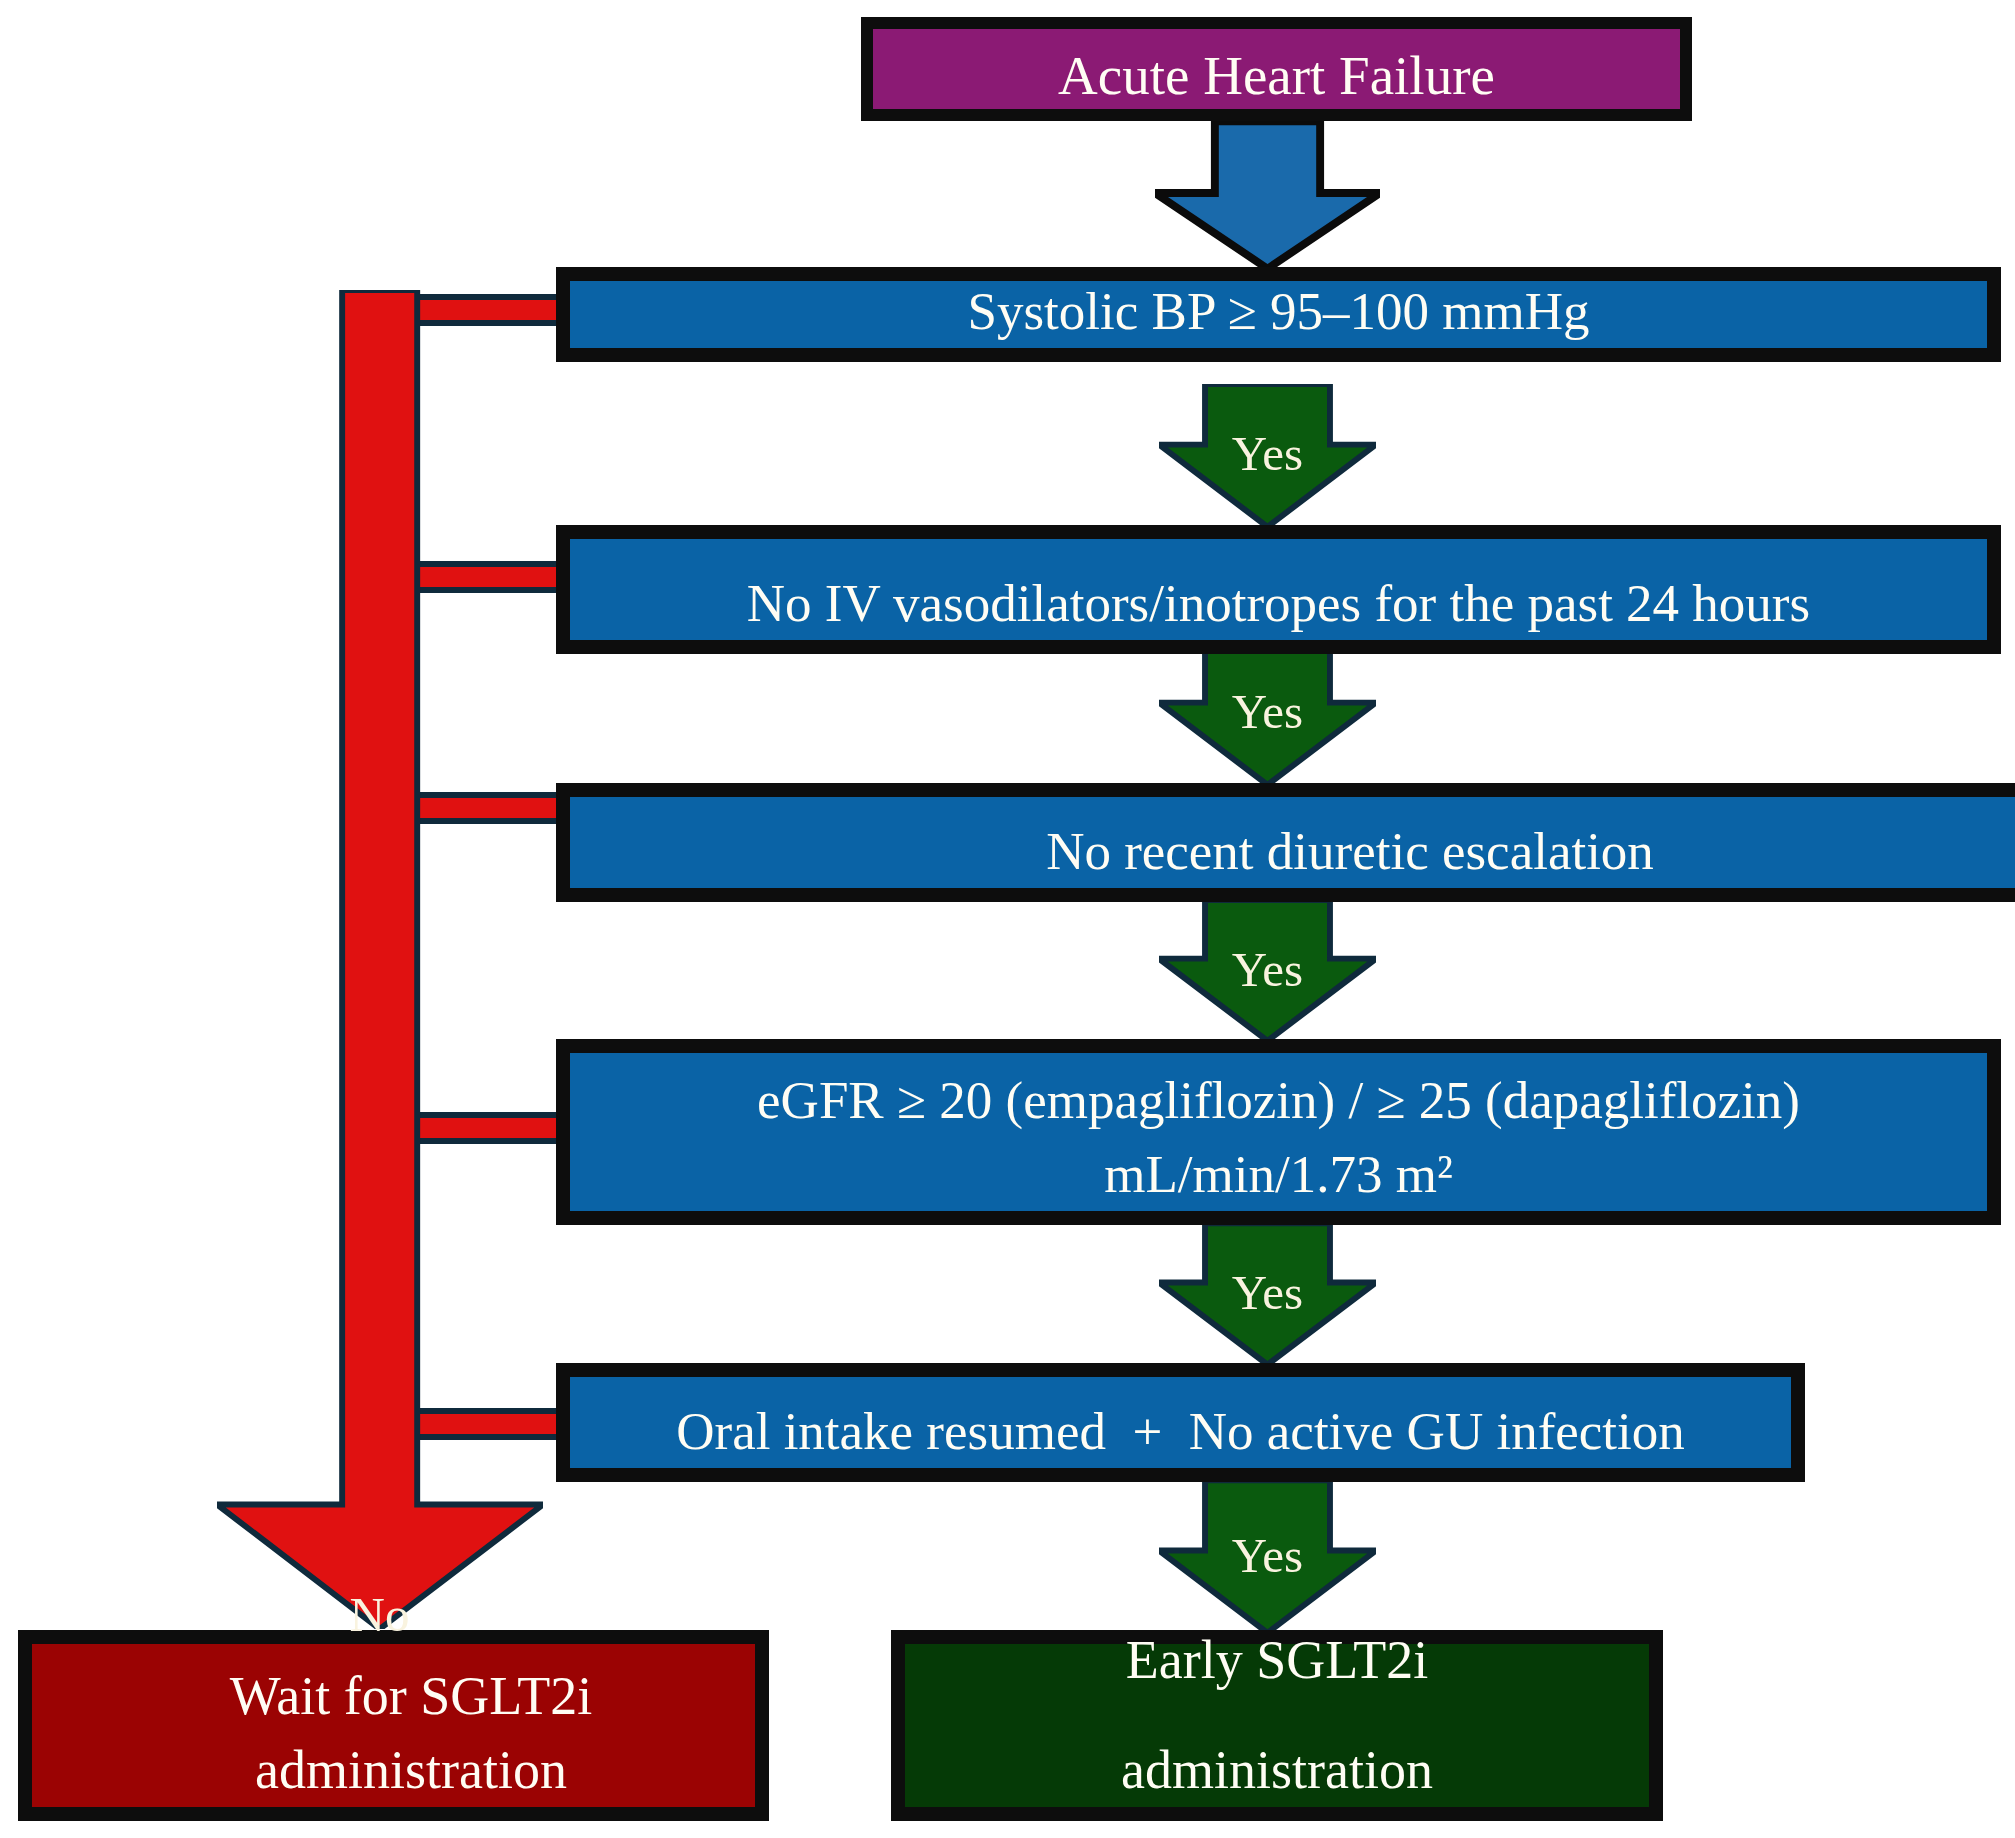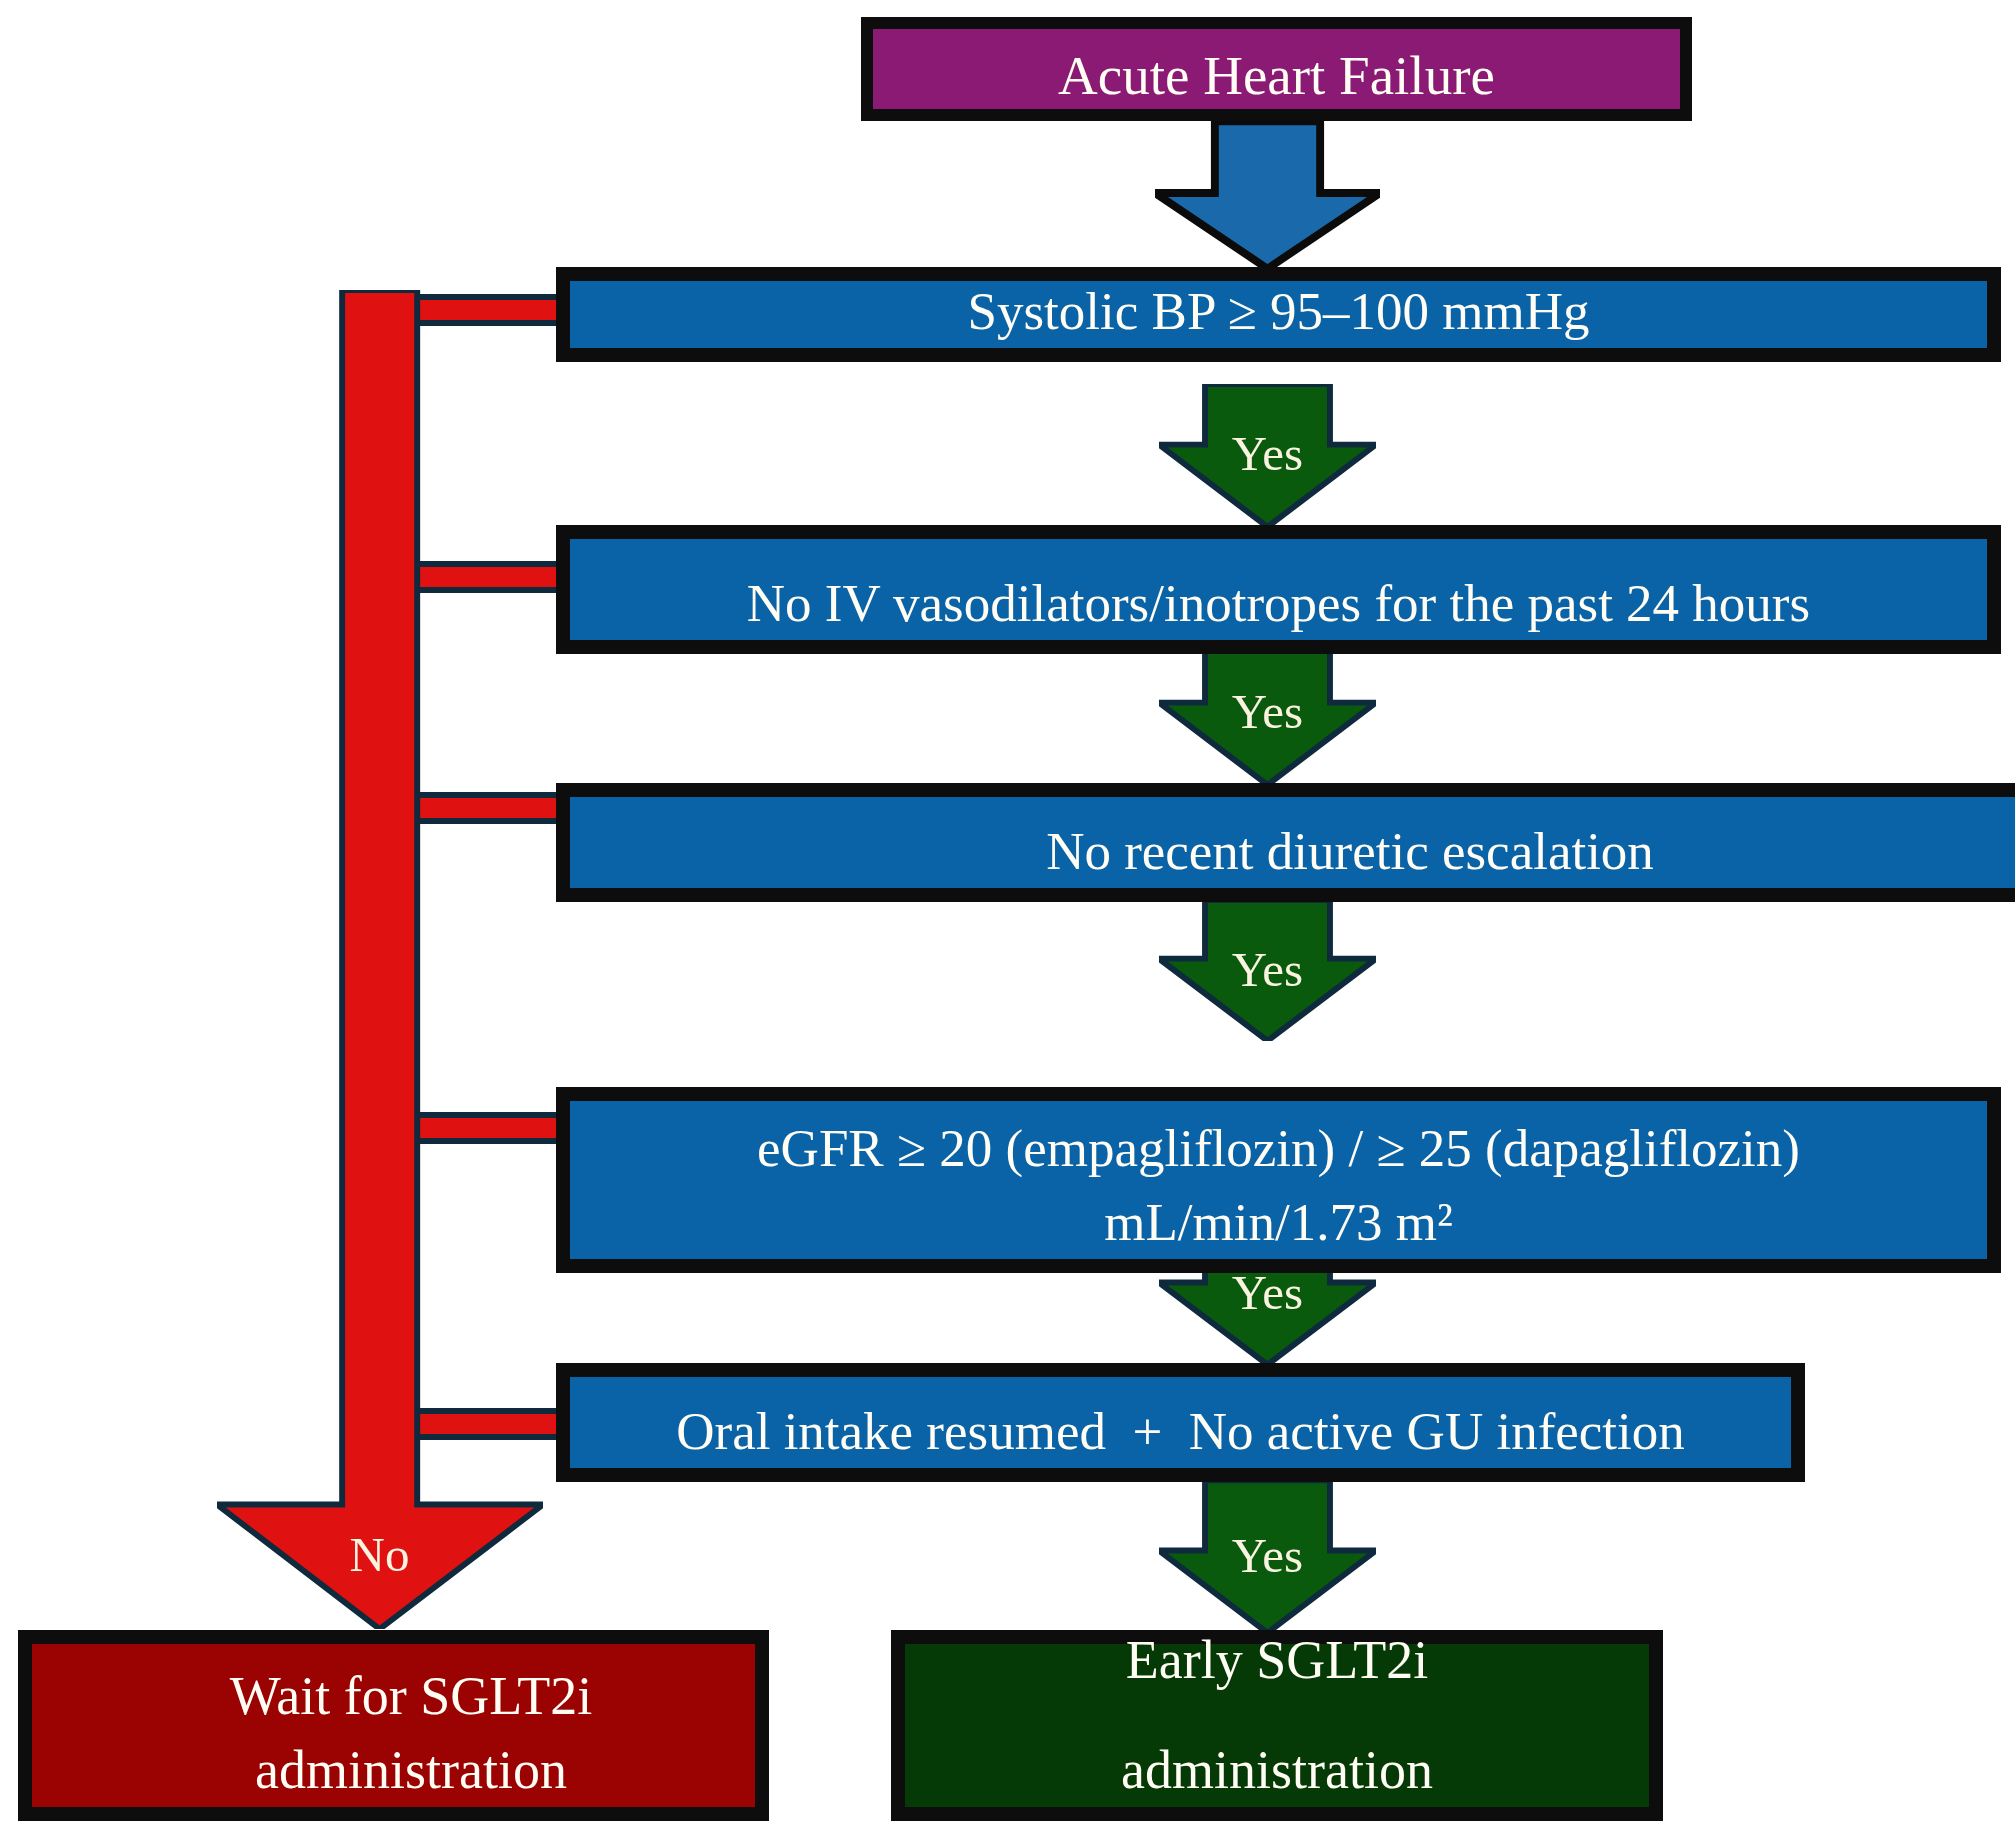--- a/index.html
+++ b/index.html
@@ -85,21 +85,21 @@
   </div>
 
   <div class="node step" style="left:556px;top:525px;width:1445px;height:129px;">
     <span>No IV vasodilators/inotropes for the past 24 hours</span>
   </div>
 
   <div class="node step" style="left:556px;top:783px;width:1588px;height:119px;">
     <span>No recent diuretic escalation</span>
   </div>
 
-  <div class="node step" style="left:556px;top:1039px;width:1445px;height:186px;margin-top:48px;">
+  <div class="node step" style="left:556px;top:1039px;width:1445px;height:186px;">
     <span>eGFR ≥ 20 (empagliflozin) / ≥ 25 (dapagliflozin)</span>
     <span>mL/min/1.73 m²</span>
   </div>
 
   <div class="node step" style="left:556px;top:1363px;width:1249px;height:119px;">
     <span>Oral intake resumed + No active GU infection</span>
   </div>
 
   <div class="node outcome-wait" style="left:18px;top:1630px;width:751px;height:191px;">
     <span>Wait for SGLT2i</span>
@@ -109,16 +109,16 @@
   <div class="node outcome-early" style="left:891px;top:1630px;width:772px;height:191px;">
     <span>Early SGLT2i</span>
     <span>administration</span>
   </div>
 
   <div class="flow-label" style="left:1159px;top:424px;">Yes</div>
   <div class="flow-label" style="left:1159px;top:682px;">Yes</div>
   <div class="flow-label" style="left:1159px;top:940px;">Yes</div>
   <div class="flow-label" style="left:1159px;top:1263px;">Yes</div>
   <div class="flow-label" style="left:1159px;top:1526px;">Yes</div>
-  <div class="flow-label" style="left:271px;top:1525px;">No</div>
+  <div class="flow-label" style="left:271px;top:1585px;">No</div>
 
 </div>
 
 
 </body></html>

